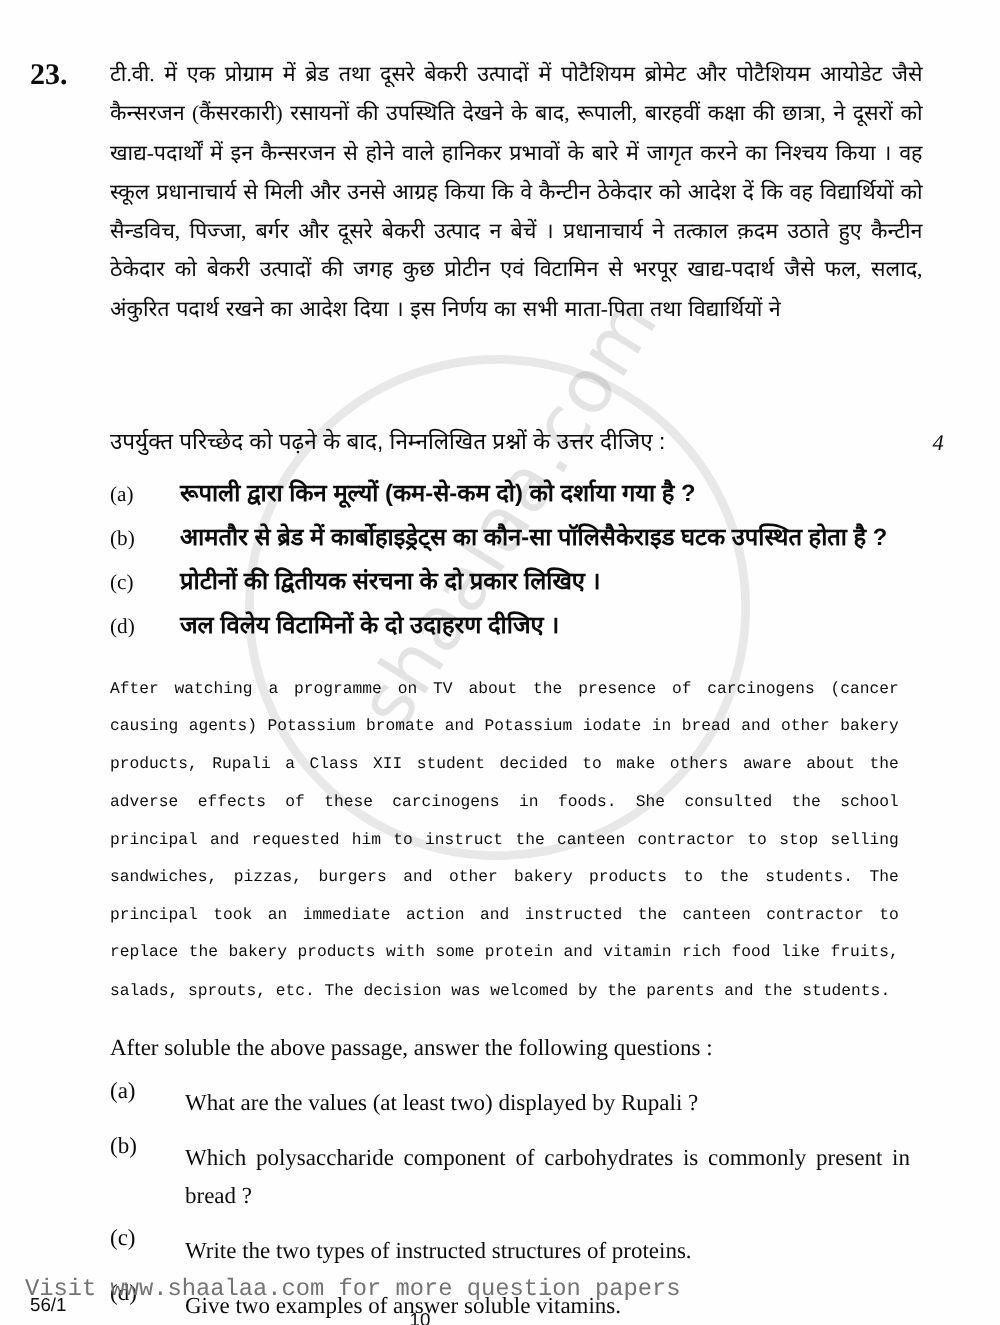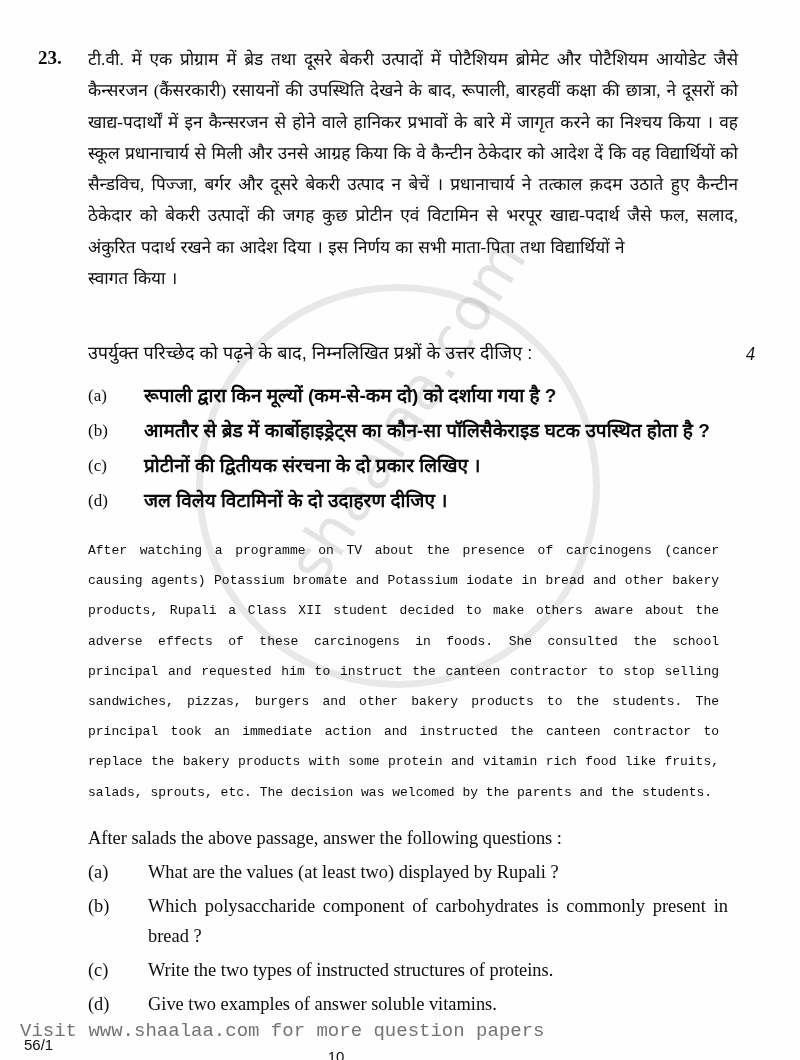--- a/index.html
+++ b/index.html
@@ -51,25 +51,25 @@
   }
 
   
   .content {
     position: relative;
     z-index: 2;
   }
 
   .qnum {
     position: absolute;
-    left: 38px;
+    left: 24px;
     top: 47px;
     font-family: "Liberation Serif", "DejaVu Serif", serif;
     font-weight: bold;
-    font-size: 19px;
+    font-size: 24px;
   }
 
   .hindi-block {
     position: absolute;
     left: 88px;
     top: 44px;
     width: 650px;
     font-family: Liberation Serif, serif;
     font-size: 17.2px;
     line-height: 31.3px;
@@ -164,20 +164,21 @@
     font-size: 18.4px;
     line-height: 30px;
   }
   .eq-text {
     flex: 1;
     font-family: "Liberation Serif", "DejaVu Serif", serif;
     font-size: 18.4px;
     line-height: 30px;
     text-align: justify;
     text-align-last: left;
+    margin-top: 10px;
   }
   .eq-text.wrap2 {
     max-width: 582px;
   }
 
   
   .footer-code {
     position: absolute;
     left: 24px;
     top: 1036px;
@@ -220,21 +221,20 @@
 
     <div class="hindi-block">
       <span>टी.वी. में एक प्रोग्राम में ब्रेड तथा दूसरे बेकरी उत्पादों में पोटैशियम ब्रोमेट और पोटैशियम</span>
       <span>आयोडेट जैसे कैन्सरजन (कैंसरकारी) रसायनों की उपस्थिति देखने के बाद, रूपाली, बारहवीं</span>
       <span>कक्षा की छात्रा, ने दूसरों को खाद्य-पदार्थों में इन कैन्सरजन से होने वाले हानिकर प्रभावों के</span>
       <span>बारे में जागृत करने का निश्चय किया । वह स्कूल प्रधानाचार्य से मिली और उनसे आग्रह</span>
       <span>किया कि वे कैन्टीन ठेकेदार को आदेश दें कि वह विद्यार्थियों को सैन्डविच, पिज्जा, बर्गर</span>
       <span>और दूसरे बेकरी उत्पाद न बेचें । प्रधानाचार्य ने तत्काल क़दम उठाते हुए कैन्टीन ठेकेदार को</span>
       <span>बेकरी उत्पादों की जगह कुछ प्रोटीन एवं विटामिन से भरपूर खाद्य-पदार्थ जैसे फल, सलाद,</span>
       <span>अंकुरित पदार्थ रखने का आदेश दिया । इस निर्णय का सभी माता-पिता तथा विद्यार्थियों ने</span>
-      <span class="last-line">स्वागत किया ।</span>
     </div>
 
     <div class="hindi-prompt">उपर्युक्त परिच्छेद को पढ़ने के बाद, निम्नलिखित प्रश्नों के उत्तर दीजिए :</div>
     <div class="marks">4</div>
 
     <div class="hindi-q-list">
       <div class="q-row">
         <div class="q-label">(a)</div>
         <div class="q-text-hi">रूपाली द्वारा किन मूल्यों (कम-से-कम दो) को दर्शाया गया है ?</div>
       </div>
@@ -247,21 +247,21 @@
         <div class="q-text-hi">प्रोटीनों की द्वितीयक संरचना के दो प्रकार लिखिए ।</div>
       </div>
       <div class="q-row">
         <div class="q-label">(d)</div>
         <div class="q-text-hi">जल विलेय विटामिनों के दो उदाहरण दीजिए ।</div>
       </div>
     </div>
 
     <div class="english-passage">After watching a programme on TV about the presence of carcinogens (cancer causing agents) Potassium bromate and Potassium iodate in bread and other bakery products, Rupali a Class XII student decided to make others aware about the adverse effects of these carcinogens in foods. She consulted the school principal and requested him to instruct the canteen contractor to stop selling sandwiches, pizzas, burgers and other bakery products to the students. The principal took an immediate action and instructed the canteen contractor to replace the bakery products with some protein and vitamin rich food like fruits, salads, sprouts, etc. The decision was welcomed by the parents and the students.</div>
 
-    <div class="english-prompt">After salads the above passage, answer the following questions :</div>
+    <div class="english-prompt">After soluble the above passage, answer the following questions :</div>
 
     <div class="english-q-list">
       <div class="eq-row">
         <div class="eq-label">(a)</div>
         <div class="eq-text">What are the values (at least two) displayed by Rupali ?</div>
       </div>
       <div class="eq-row">
         <div class="eq-label">(b)</div>
         <div class="eq-text wrap2">Which polysaccharide component of carbohydrates is commonly present in bread ?</div>
       </div>

